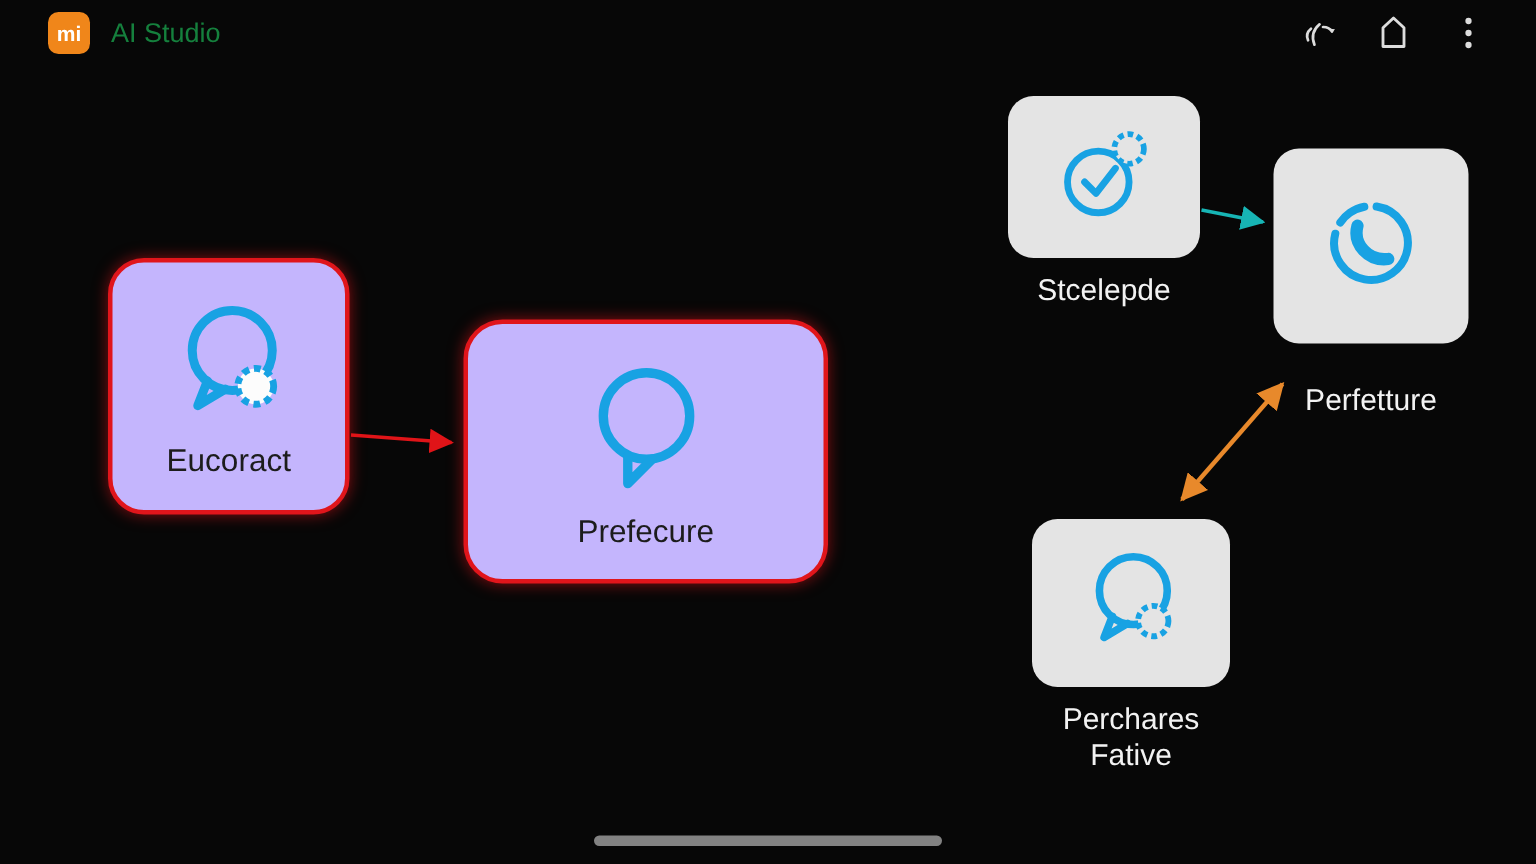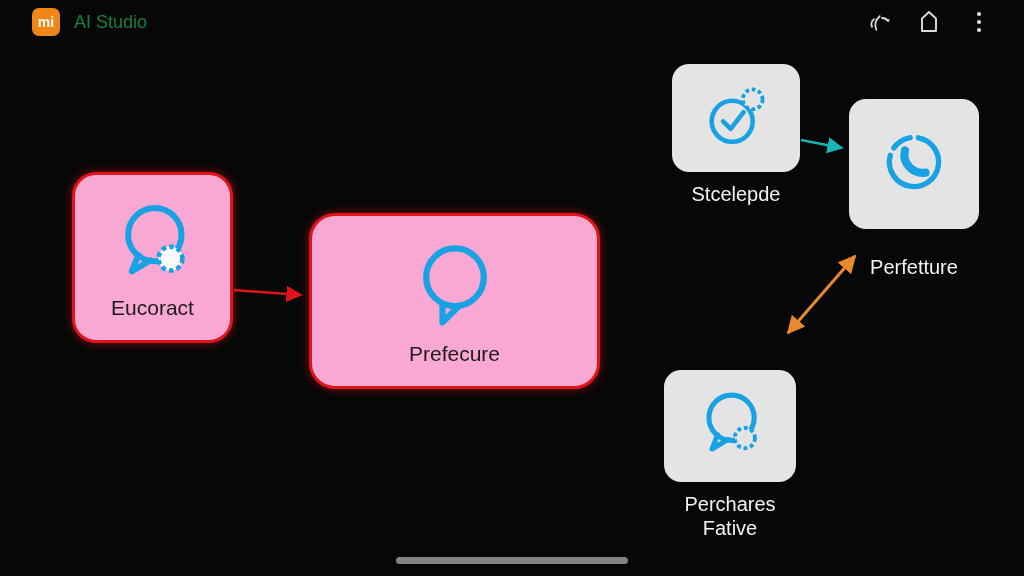--- a/index.html
+++ b/index.html
@@ -10,31 +10,31 @@
   }
   
   .topbar{position:absolute;top:0;left:0;right:0;height:44px;display:flex;align-items:center;padding:0 32px;gap:14px;box-sizing:border-box;}
   .logo{width:28px;height:28px;background:#f0861a;border-radius:7px;color:#fff;font-weight:bold;font-size:14px;display:flex;align-items:center;justify-content:center;flex:0 0 auto;}
   .title{color:#15803d;font-size:18px;}
   .tb-icons{margin-left:auto;display:flex;align-items:center;gap:24px;}
   .tb-icon{display:flex;align-items:center;justify-content:center;width:26px;height:26px;}
   
   .edges{position:absolute;left:0;top:0;width:1024px;height:576px;pointer-events:none;}
   .node{position:absolute;display:flex;flex-direction:column;align-items:center;justify-content:center;box-sizing:border-box;}
-  .node.white{background:#f9a8d4;border:3px solid #e0151b;box-shadow:0 0 10px rgba(235,20,25,.55);}
+  .node.white{background:#c4b5fd;border:3px solid #e0151b;box-shadow:0 0 10px rgba(235,20,25,.55);}
   .node-eucoract{left:72px;top:172px;width:161px;height:171px;border-radius:24px;gap:4px;}
-  .node-prefecure{left:309px;top:213px;width:291px;height:176px;border-radius:26px;gap:6px;}
+  .node-prefecure{left:309px;top:213px;width:243px;height:176px;border-radius:26px;gap:6px;}
   .wlabel{color:#1c1c1c;font-size:21px;}
   .gnode{position:absolute;display:flex;flex-direction:column;align-items:center;}
   .gcard{background:#e4e4e4;border-radius:17px;display:flex;align-items:center;justify-content:center;}
   .gnode-stcelepde{left:672px;top:64px;}
   .gnode-stcelepde .gcard{width:128px;height:108px;}
   .gnode-perfetture{left:849px;top:99px;gap:16px;}
   .gnode-perfetture .gcard{width:130px;height:130px;}
-  .gnode-perchares{left:664px;top:346px;margin-top:24px;}
+  .gnode-perchares{left:688px;top:346px;}
   .gnode-perchares .gcard{width:132px;height:112px;}
   .glabel{color:#f2f2f2;font-size:20px;margin-top:10px;text-align:center;line-height:1.2;}
   .glabel.wrap{max-width:120px;}
   
   .home-indicator{position:absolute;left:396px;top:557px;width:232px;height:7px;border-radius:4px;background:#828282;}
 </style>
 </head>
 <body>
 
 <div class="screen">

